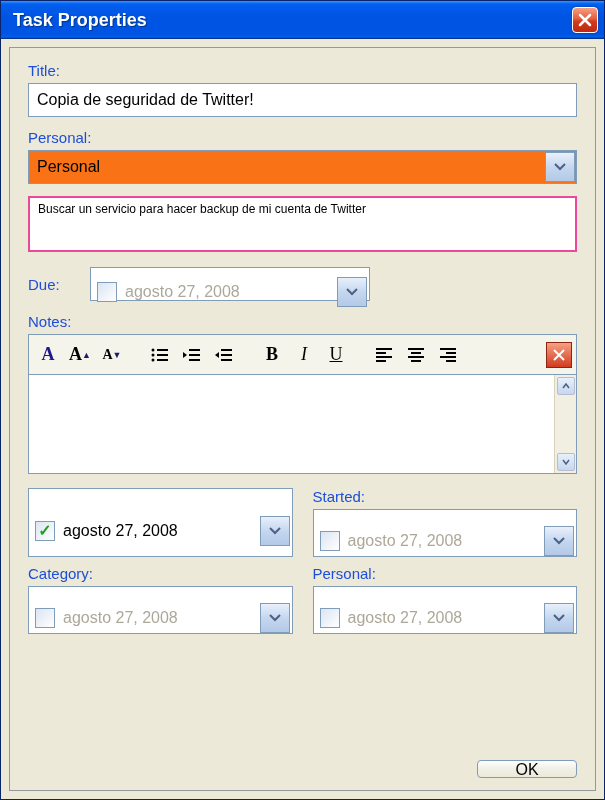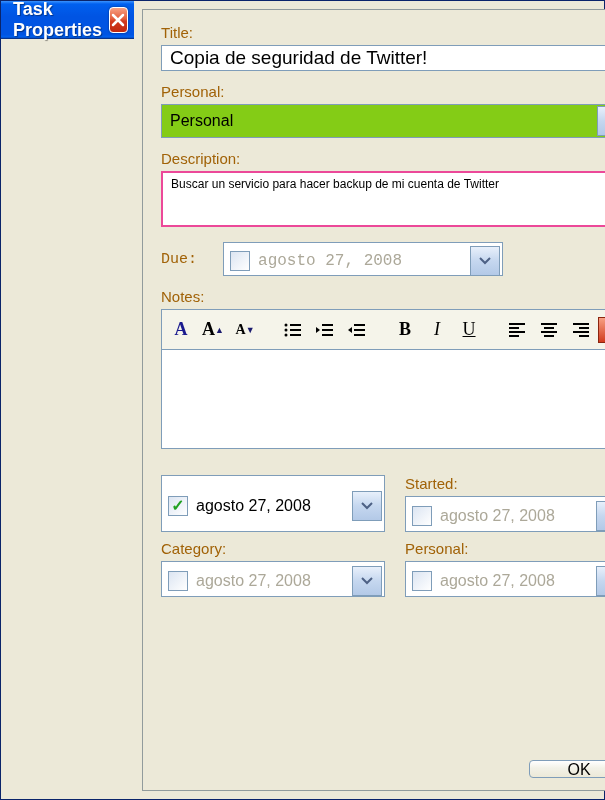--- a/index.html
+++ b/index.html
@@ -10,20 +10,21 @@
   width: 605px;
   height: 800px;
   overflow: hidden;
 }
 .window {
   width: 605px;
   height: 800px;
   background: #ece9d8;
   border: 1px solid #0a246a;
   display: flex;
+  flex-direction: column;
 }
 .titlebar {
   height: 38px;
   background: linear-gradient(to bottom, #3a93ff 0%, #0060ef 8%, #0054e3 40%, #0054e3 88%, #0060ef 95%, #0a246a 100%);
   display: flex;
   align-items: center;
   justify-content: space-between;
   padding: 0 6px 0 12px;
   color: #fff;
 }
@@ -50,52 +51,52 @@
   margin: 8px;
   background: #ece9d8;
   border: 1px solid #919b9c;
   padding: 14px 18px 12px 18px;
   display: flex;
   flex-direction: column;
 }
 .field-group { margin-bottom: 12px; }
 .field-label {
   font-size: 15px;
-  color: #a16207;
+  color: #1d4ed8;
   margin-bottom: 4px;
   display: block;
 }
 .text-input {
   width: 100%;
-  height: 26px;
+  height: 34px;
   border: 1px solid #7f9db9;
   background: #fff;
   padding: 4px 8px;
-  font-size: 19px;
+  font-size: 16px;
   font-family: inherit;
 }
 .textarea-input {
   width: 100%;
   height: 56px;
   border: 2px solid #ec4899;
   background: #fff;
   padding: 4px 8px;
   font-size: 12px;
   font-family: inherit;
   resize: none;
 }
 .combo {
   position: relative;
   width: 100%;
 }
 .combo-input {
   width: 100%;
   height: 34px;
   border: 1px solid #7f9db9;
-  background: #84cc16;
+  background: #f97316;
   padding: 4px 36px 4px 8px;
   font-size: 16px;
   font-family: inherit;
 }
 .combo-btn {
   position: absolute;
   right: 2px;
   top: 2px;
   width: 30px;
   height: 30px;
@@ -105,30 +106,29 @@
   align-items: center;
   justify-content: center;
   cursor: pointer;
 }
 .combo-btn svg { width: 12px; height: 8px; }
 .due-row {
   display: flex;
   align-items: center;
   gap: 12px;
   margin-bottom: 12px;
-  font-family: Liberation Mono, monospace;
 }
 .due-row .field-label { margin-bottom: 0; width: 50px; }
 .date-box {
   display: flex;
   align-items: center;
   height: 34px;
   border: 1px solid #7f9db9;
   background: #fff;
-  padding: 4px 2px 0 6px;
+  padding: 16px 2px 0 6px;
   gap: 8px;
   position: relative;
   flex: 1;
 }
 .date-box.small { min-width: 0; }
 .checkbox {
   width: 20px;
   height: 20px;
   border: 1px solid #7f9db9;
   background: linear-gradient(to bottom right, #dce5f2 0%, #fff 100%);
@@ -284,38 +284,37 @@
         <input class="combo-input" value="Personal" style="">
         <div class="combo-btn">
           <svg viewBox="0 0 12 8">
               <path d="M1 1 L6 6 L11 1" stroke="#4d6185" stroke-width="2" fill="none"></path>
             </svg>
         </div>
       </div>
     </div>
 
     <div class="field-group">
-      <label class="field-label">Description:</label>
       <textarea class="textarea-input" style="">Buscar un servicio para hacer backup de mi cuenta de Twitter</textarea>
     </div>
 
     <div class="due-row">
       <label class="field-label">Due:</label>
       <div class="date-box" style="max-width:280px">
         <div class="checkbox"></div>
         <span class="date-text disabled">agosto   27, 2008</span>
         <div class="date-btn">
           <svg viewBox="0 0 12 8">
               <path d="M1 1 L6 6 L11 1" stroke="#4d6185" stroke-width="2" fill="none"></path>
             </svg>
         </div>
       </div>
     </div>
 
-    <div class="field-group" style="margin-bottom:12px">
+    <div class="field-group" style="margin-bottom:0">
       <label class="field-label">Notes:</label>
       <div class="notes-toolbar">
         <div class="tb-btn" style="font-weight:bold;color:#1a1a8e">A</div>
         <div class="tb-btn">
             <span style="font-size:18px;font-weight:bold;color:#000">A</span>
             <span style="font-size:9px;vertical-align:super">▲</span>
           </div>
         <div class="tb-btn">
             <span style="font-size:14px;font-weight:bold;color:#000">A</span>
             <span style="font-size:9px;vertical-align:super">▼</span>

